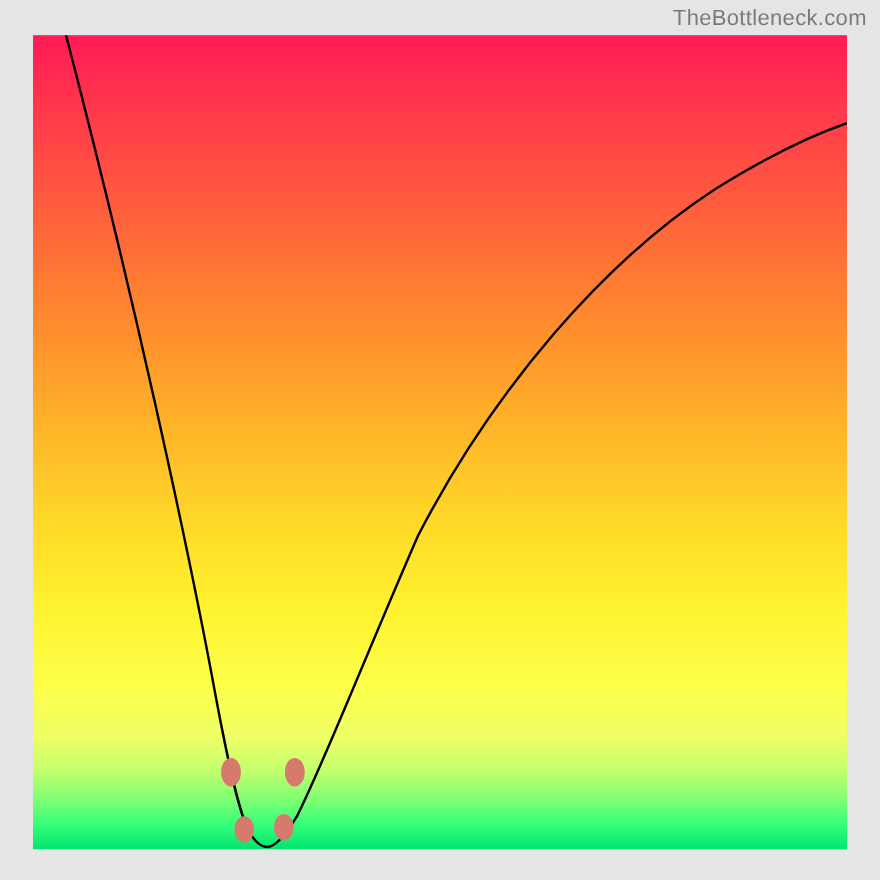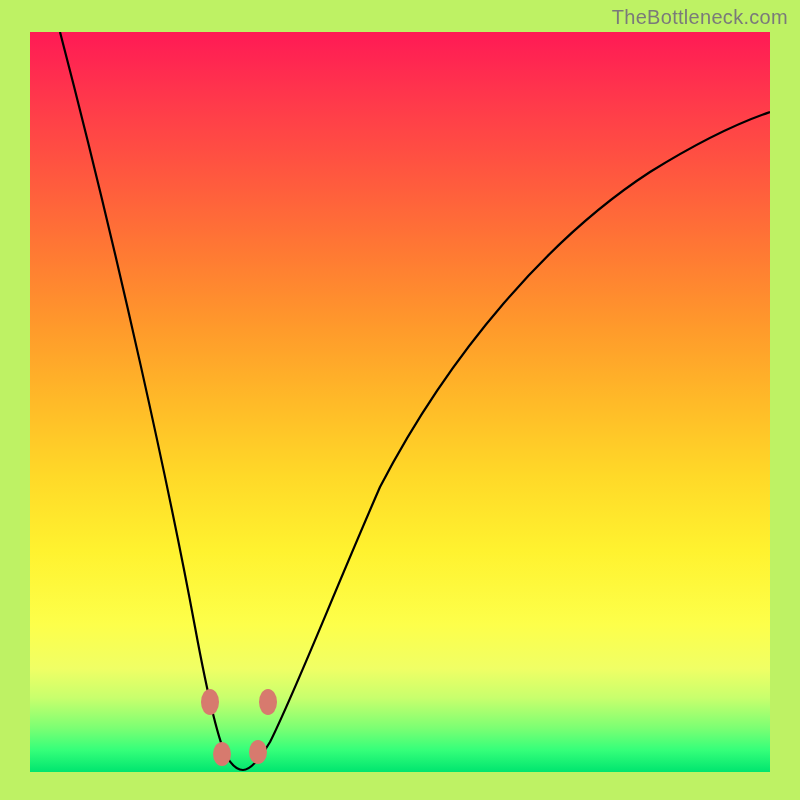--- a/index.html
+++ b/index.html
@@ -10,21 +10,21 @@
     background: #000;
     overflow: hidden;
     font-family: Arial, Helvetica, sans-serif;
   }
   .frame {
     position: absolute;
     top: 0;
     left: 0;
     width: 800px;
     height: 800px;
-    background: #bef264;
+    background: #e5e5e5;
   }
   .plot-area {
     position: absolute;
     top: 32px;
     left: 30px;
     width: 740px;
     height: 740px;
     background: linear-gradient(to bottom,
       #ff1a55 0%,
       #ff3b4a 10%,

